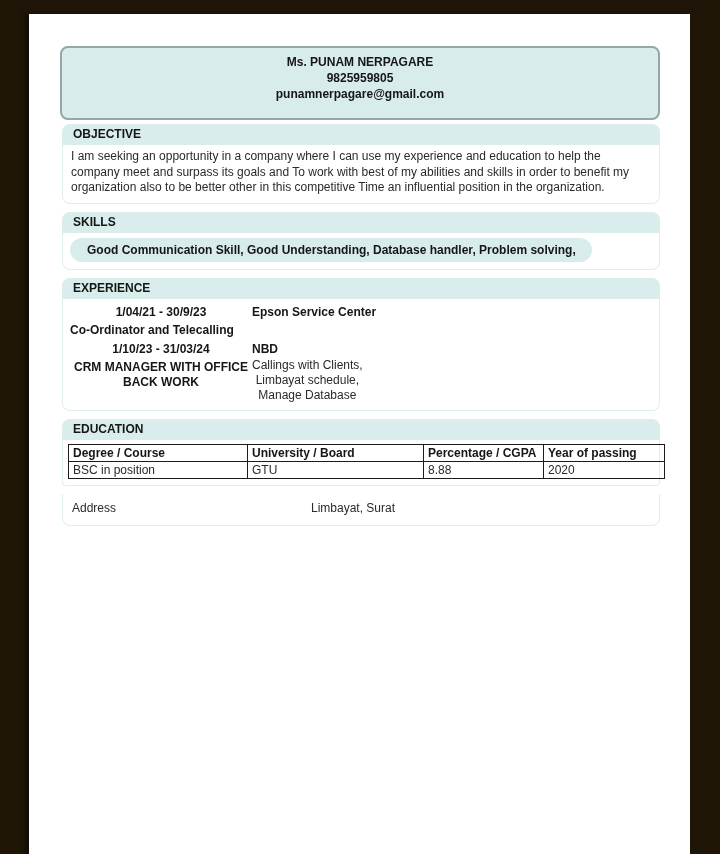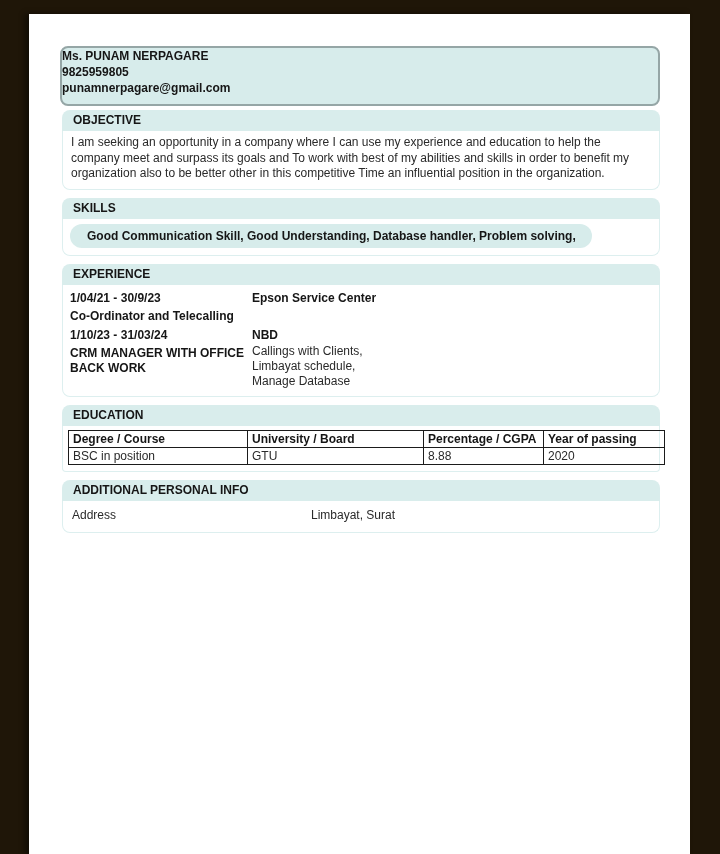--- a/index.html
+++ b/index.html
@@ -20,24 +20,24 @@
     font-family:"Liberation Sans","DejaVu Sans",sans-serif;
     color:var(--text-dark);
   }
   .page{
     position:absolute;left:29px;top:14px;width:661px;height:840px;
     background:#ffffff;
     box-shadow:-4px 0 6px rgba(0,0,0,0.45);
   }
   
   .contact-card{
-    margin:32px 30px 0 31px;height:60px;
+    margin:32px 30px 0 31px;height:74px;
     background:var(--contact-card-bg);
     border:2px solid var(--contact-card-border);
-    border-radius:8px;
+    border-radius:8px;text-align:center;padding-top:6px;
   }
   .contact-line{font-weight:bold;font-size:12px;line-height:16px;color:var(--text-dark);}
   
   .section{margin:0 30px 8px 33px;}
   .section.first{margin-top:4px;}
   .sec-bar{
     background:var(--section-header-bg);
     border-radius:8px 8px 0 0;
     padding:4px 10px 4px 11px;
     font-weight:bold;font-size:12px;line-height:13px;color:var(--text-dark);
@@ -51,21 +51,21 @@
   .obj-body{padding:4px 10px 7px 8px;font-size:12px;line-height:15.5px;color:var(--text-body);}
   
   .skills-body{padding:5px 10px 7px 7px;}
   .skill-pill{
     display:inline-block;background:var(--contact-card-bg);
     border-radius:13px;padding:6px 16px 5px 17px;
     font-weight:bold;font-size:12px;line-height:13px;color:var(--text-dark);
   }
   
   .exp-body{padding:4px 8px 6px 7px;font-size:12px;color:var(--text-dark);}
-  .exp-row{display:flex;align-items:flex-start;}
+  .exp-row{display:flex;align-items:flex-start;text-align:center;}
   .exp-left{width:182px;flex:0 0 182px;font-weight:bold;line-height:18.5px;}
   .exp-left-wide{font-weight:bold;line-height:18.5px;}
   .exp-right{font-weight:bold;line-height:18.5px;}
   .exp-details{font-weight:normal;color:var(--text-body);}
   .exp-details div{line-height:15.2px;}
   .exp-row.r4 .exp-left{line-height:15.2px;padding-top:2px;}
   
   .edu-body{padding:4px 12px 6px 4px;border-radius:0 0 4px 4px;}
   table.edu{border-collapse:collapse;table-layout:fixed;width:596px;margin-left:1px;}
   table.edu th,table.edu td{
@@ -152,21 +152,20 @@
             <td>GTU</td>
             <td>8.88</td>
             <td>2020</td>
           </tr>
         </tbody>
       </table>
     </div>
   </div>
 
   <div class="section">
-    <div class="sec-bar">ADDITIONAL PERSONAL INFO</div>
     <div class="sec-body add-body">
       <div class="add-row">
         <div class="add-label">Address</div>
         <div class="add-value">Limbayat, Surat</div>
       </div>
     </div>
   </div>
 
 </div>
 

